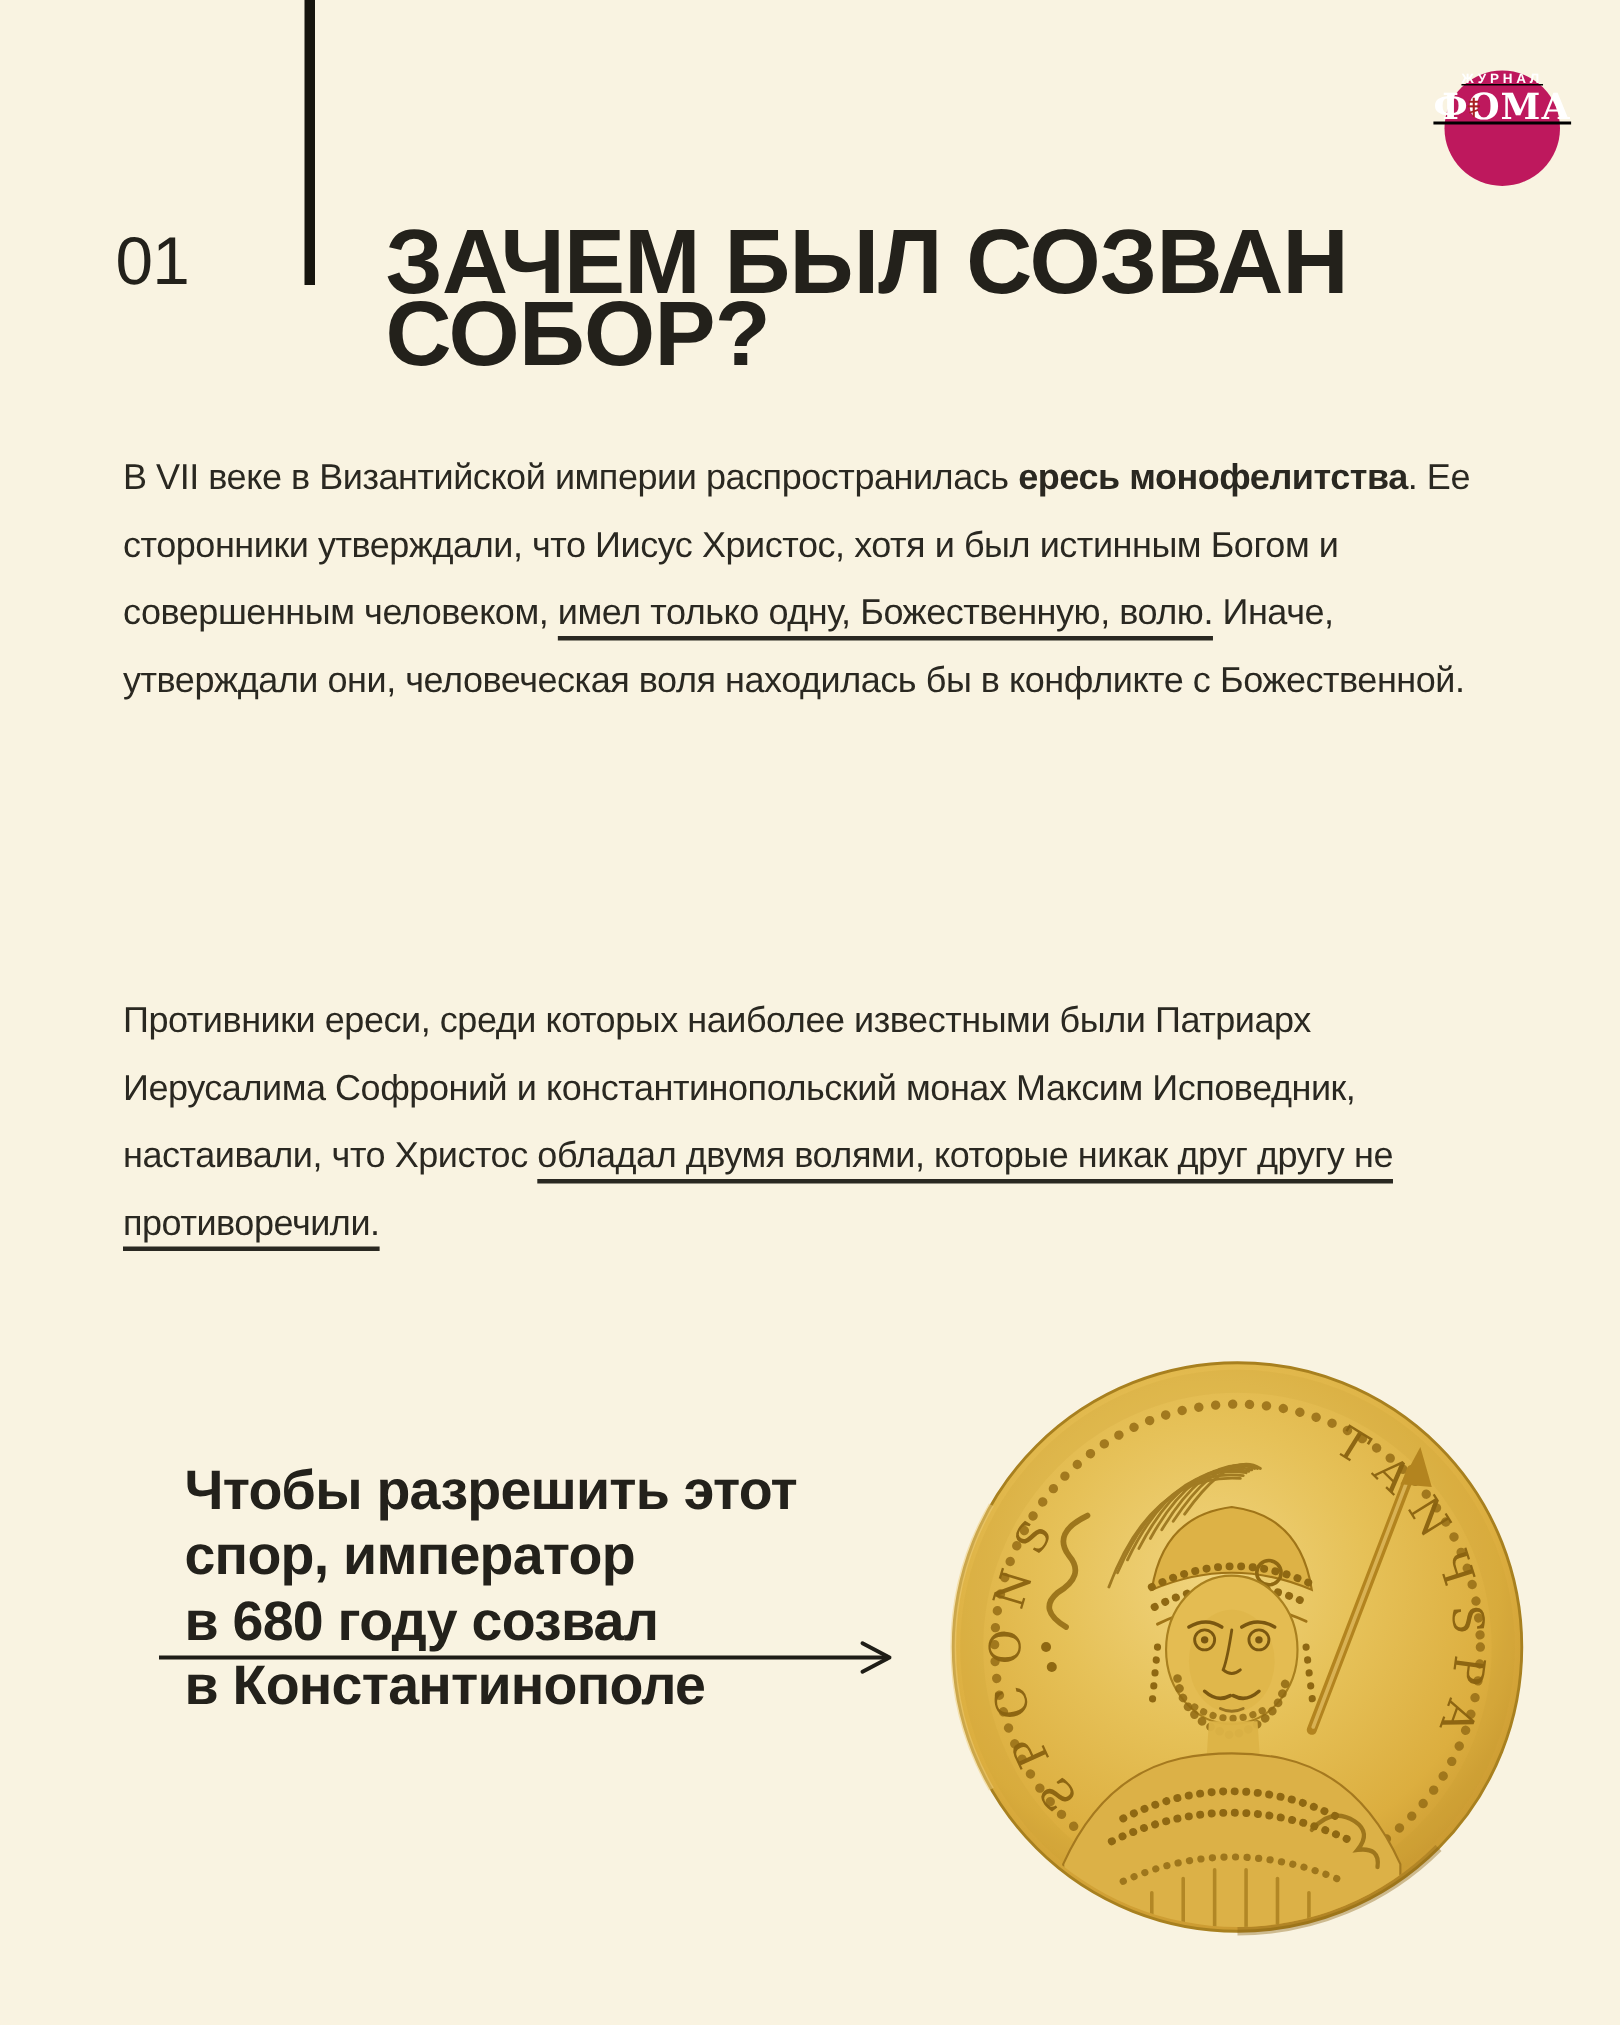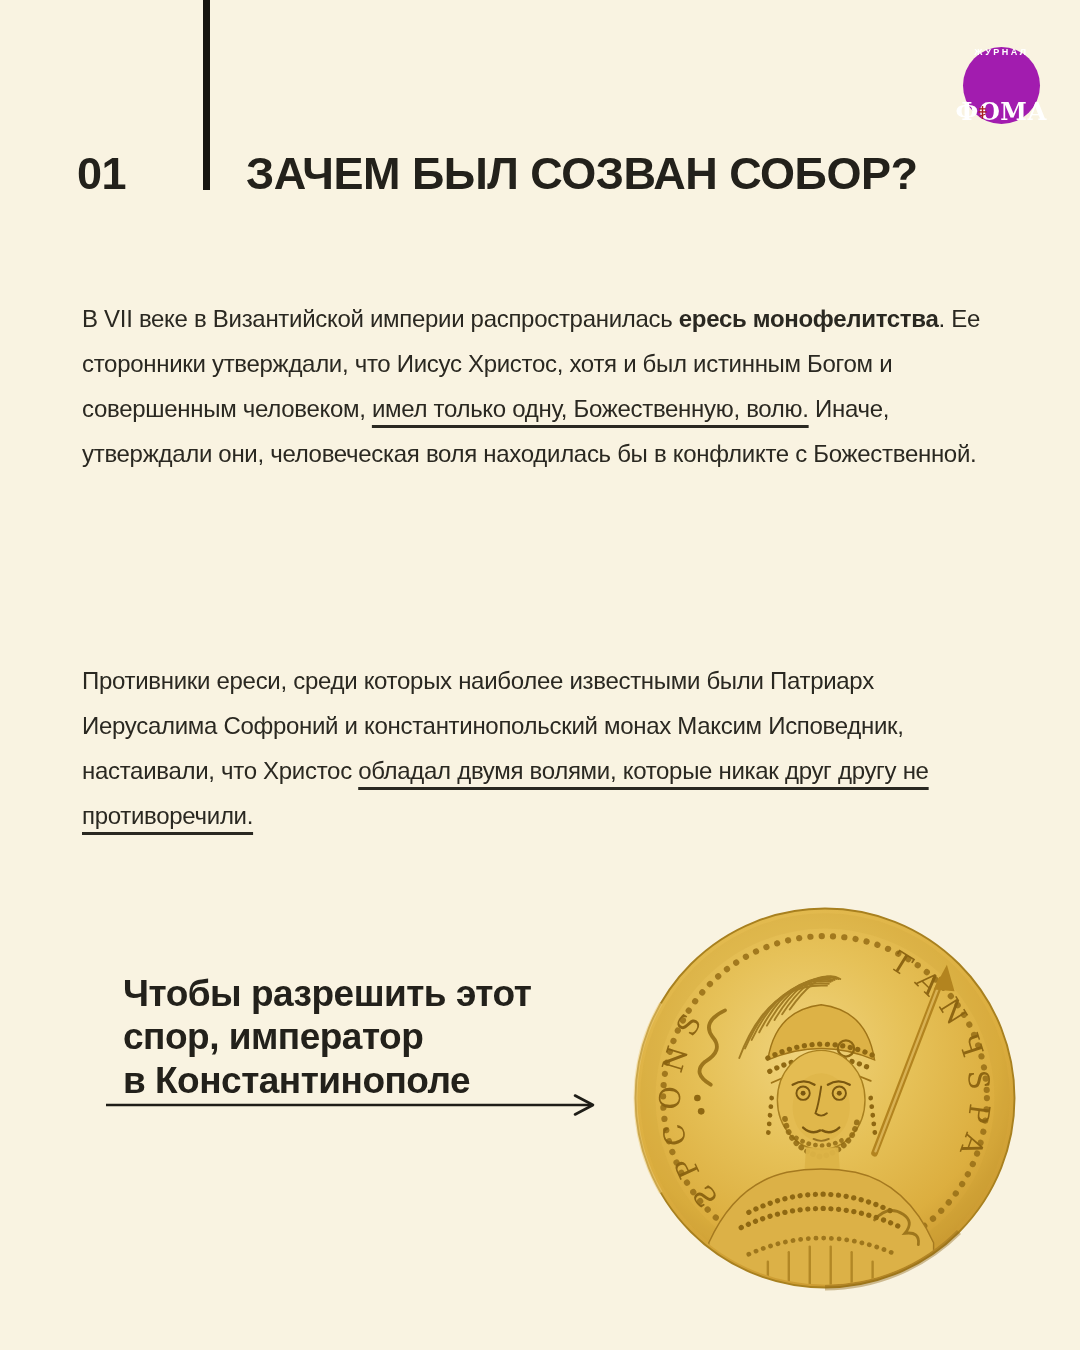--- a/index.html
+++ b/index.html
@@ -6,29 +6,29 @@
   body{width:1080px;height:1350px;position:relative;overflow:hidden;
        background:#F9F3E1;font-family:"Liberation Sans","DejaVu Sans",sans-serif;}
   .page{position:absolute;inset:0;}
 
   .divider-bar{position:absolute;left:203px;top:0;width:7px;height:190px;background:#16140E;}
 
   .byline{position:absolute;left:256px;top:29px;font-size:27px;letter-spacing:1.5px;
           color:#ACA79A;font-weight:400;}
 
   .logo{position:absolute;left:963px;top:47px;width:77px;height:77px;border-radius:50%;
-        background:#a21caf;display:flex;flex-direction:column;align-items:center;justify-content:space-between;}
+        background:#be185d;display:flex;flex-direction:column;align-items:center;justify-content:flex-start;text-decoration:underline;}
   .logo-top{color:#FFFFFF;font-size:9px;font-weight:700;letter-spacing:2.5px;margin-bottom:2px;}
   .logo-name{position:relative;color:#FFFFFF;font-family:"DejaVu Serif","Liberation Serif",serif;
              font-size:24px;font-weight:700;letter-spacing:0.5px;line-height:24px;}
   .logo-cross{position:absolute;left:22px;top:6px;}
 
   .section-number{position:absolute;left:77px;top:150px;font-size:45px;line-height:48px;
-                  font-weight:700;color:#23211B;letter-spacing:-0.5px;}
-  .section-title{position:absolute;left:246px;top:150px;font-size:45px;line-height:48px;
+                  font-weight:400;color:#23211B;letter-spacing:-0.5px;}
+  .section-title{position:absolute;left:257px;top:150px;font-size:61px;line-height:48px;
                  font-weight:700;color:#23211B;letter-spacing:-0.5px;}
 
   .para{position:absolute;left:82px;width:910px;font-size:24px;line-height:45px;
         color:#2A2821;letter-spacing:-0.3px;}
   .para-1{top:272px;}
   .para-2{top:634px;}
   .seg-bold{font-weight:700;}
   .seg-underline{text-decoration:underline;text-decoration-thickness:2.5px;text-underline-offset:8px;}
 
   .callout{position:absolute;left:92px;top:972px;font-size:37px;line-height:43.3px;
@@ -62,20 +62,21 @@
   <div class="section-number">01</div>
   <div class="section-title">ЗАЧЕМ БЫЛ СОЗВАН СОБОР?</div>
 
   <p class="para para-1"><span>В VII веке в Византийской империи распространилась </span><span class="seg-bold">ересь монофелитства</span><span>. Ее сторонники утверждали, что Иисус Христос, хотя и был истинным Богом и совершенным человеком, </span><span class="seg-underline">имел только одну, Божественную, волю.</span><span> Иначе, утверждали они, человеческая воля находилась бы в конфликте с Божественной.</span></p>
 
   <p class="para para-2"><span>Противники ереси, среди которых наиболее известными были Патриарх Иерусалима Софроний и константинопольский монах Максим Исповедник, настаивали, что Христос </span><span class="seg-underline">обладал двумя волями, которые никак друг другу не противоречили.</span></p>
 
   <div class="callout">
     <div>Чтобы разрешить этот</div>
     <div>спор, император</div>
+    <div>в 680 году созвал</div>
     <div>в Константинополе</div>
   </div>
 
   <svg class="arrow-svg" width="500" height="26" viewBox="0 0 500 26">
     <path d="M 2 13 H 488" stroke="#1F1D17" stroke-width="2.6" fill="none"></path>
     <path d="M 471 3.5 L 489 13 L 471 22.5" stroke="#1F1D17" stroke-width="2.6" fill="none" stroke-linecap="round" stroke-linejoin="round"></path>
   </svg>
 
   <svg class="coin" viewBox="0 0 420 420">
     <defs>

